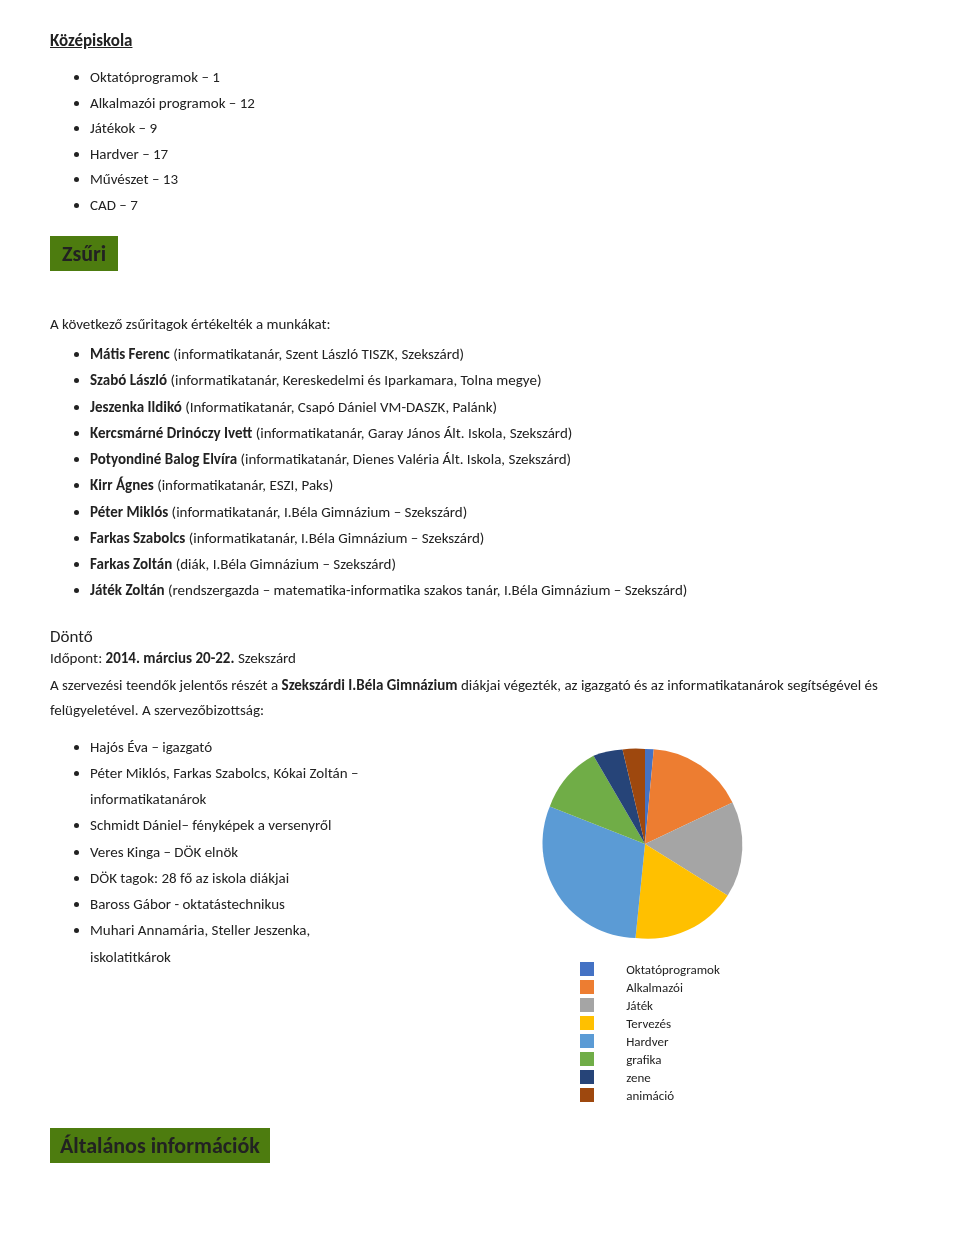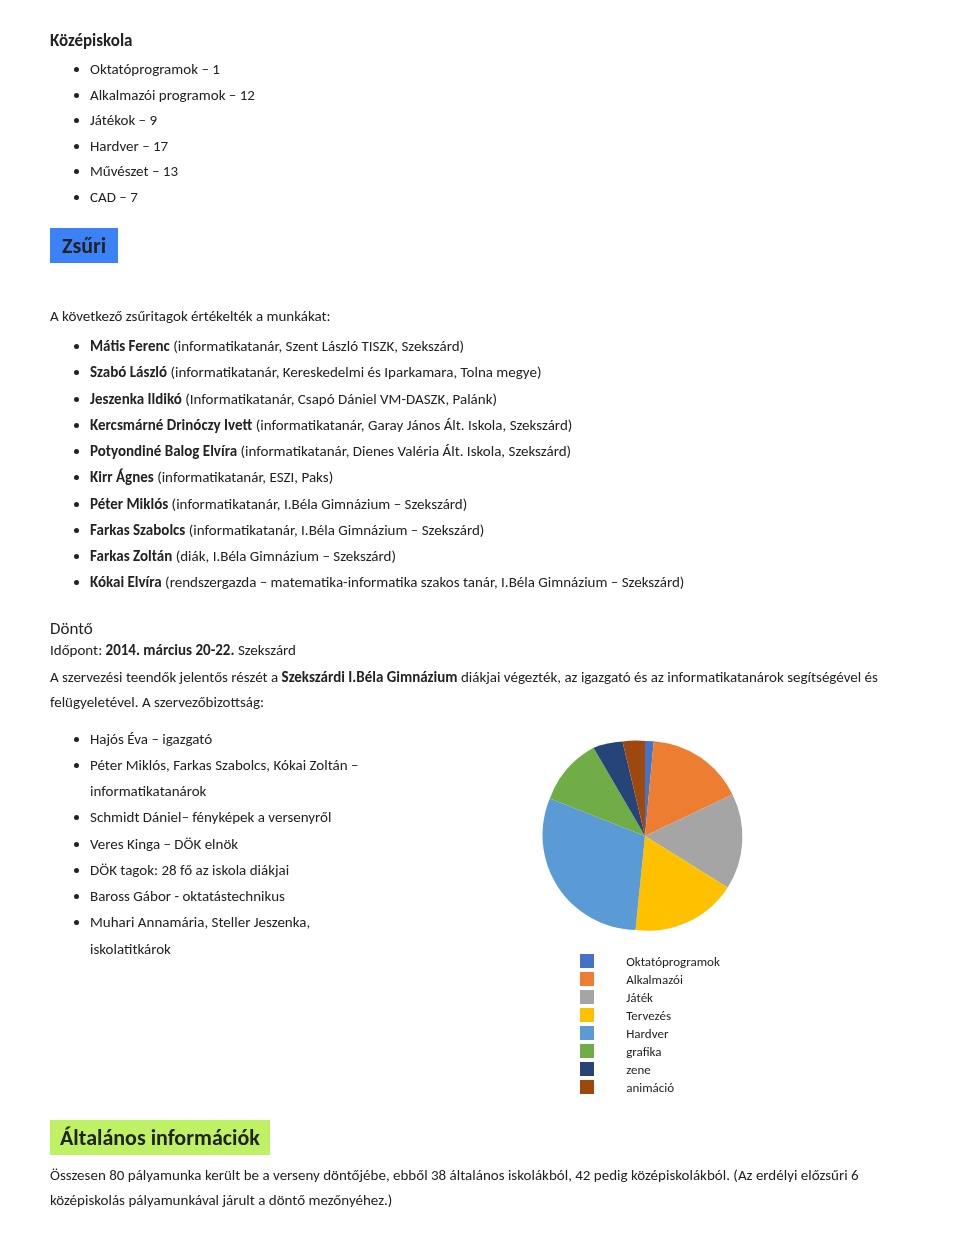--- a/index.html
+++ b/index.html
@@ -8,33 +8,34 @@
       font-size: 15px;
       color: #222;
       background: #fff;
       padding: 30px 50px;
       width: 960px;
       min-height: 1238px;
     }
     h2.section-title {
       font-size: 17px;
       font-weight: bold;
-      margin-bottom: 6px;
+      text-decoration: underline;
+      margin-bottom: 14px;
     }
     .list-items {
       list-style: disc;
       padding-left: 40px;
       margin-bottom: 10px;
       line-height: 1.7;
     }
     .zsuri-section {
       margin-top: 18px;
     }
     .zsuri-header {
-      background-color: #3b82f6;
+      background-color: #4d7c0f;
       display: inline-block;
       padding: 4px 12px;
       font-size: 22px;
       font-weight: bold;
       margin-bottom: 8px;
     }
     .zsuri-intro {
       margin-bottom: 8px;
       margin-top: 36px;
     }
@@ -86,21 +87,21 @@
     .legend-color {
       width: 14px;
       height: 14px;
       margin-right: 6px;
       flex-shrink: 0;
     }
     .altalanos-section {
       margin-top: 22px;
     }
     .altalanos-title {
-      background-color: #bef264;
+      background-color: #4d7c0f;
       font-size: 22px;
       font-weight: bold;
       display: inline-block;
       padding: 4px 10px;
       margin-bottom: 8px;
       text-align: center;
     }
     .altalanos-body {
       line-height: 1.7;
     }
@@ -131,21 +132,21 @@
   <ul class="bullet-list">
     <li><b>Mátis Ferenc</b><span> (informatikatanár, Szent László TISZK, Szekszárd)</span></li>
     <li><b>Szabó László</b><span> (informatikatanár, Kereskedelmi és Iparkamara, Tolna megye)</span></li>
     <li><b>Jeszenka Ildikó</b><span> (Informatikatanár, Csapó Dániel VM-DASZK, Palánk)</span></li>
     <li><b>Kercsmárné Drinóczy Ivett</b><span> (informatikatanár, Garay János Ált. Iskola, Szekszárd)</span></li>
     <li><b>Potyondiné Balog Elvíra</b><span> (informatikatanár, Dienes Valéria Ált. Iskola, Szekszárd)</span></li>
     <li><b>Kirr Ágnes</b><span> (informatikatanár, ESZI, Paks)</span></li>
     <li><b>Péter Miklós</b><span> (informatikatanár, I.Béla Gimnázium – Szekszárd)</span></li>
     <li><b>Farkas Szabolcs</b><span> (informatikatanár, I.Béla Gimnázium – Szekszárd)</span></li>
     <li><b>Farkas Zoltán</b><span> (diák, I.Béla Gimnázium – Szekszárd)</span></li>
-    <li><b>Kókai Elvíra</b><span> (rendszergazda – matematika-informatika szakos tanár, I.Béla Gimnázium – Szekszárd)</span></li>
+    <li><b>Játék Zoltán</b><span> (rendszergazda – matematika-informatika szakos tanár, I.Béla Gimnázium – Szekszárd)</span></li>
   </ul>
 </div>
 
 <div class="donto-section">
   <div class="donto-title">Döntő</div>
   <div class="donto-date">
     <span>Időpont: </span><b><span>2014. március 20-22.</span></b><span> Szekszárd</span>
   </div>
   <div class="donto-body">
     <span>A szervezési teendők jelentős részét a </span><b>Szekszárdi I.Béla Gimnázium</b><span> diákjai végezték, az igazgató és az informatikatanárok segítségével és felügyeletével. A szervezőbizottság:</span>
@@ -220,14 +221,13 @@
           <div class="legend-color" style="background:#9e480e;"></div>
           <span>animáció</span>
         </div>
       </div>
     </div>
   </div>
 </div>
 
 <div class="altalanos-section">
   <div class="altalanos-title">Általános információk</div>
-  <p class="altalanos-body">Összesen 80 pályamunka került be a verseny döntőjébe, ebből 38 általános iskolákból, 42 pedig középiskolákból. (Az erdélyi előzsűri 6 középiskolás pályamunkával járult a döntő mezőnyéhez.)</p>
 </div>
 
 </body></html>

